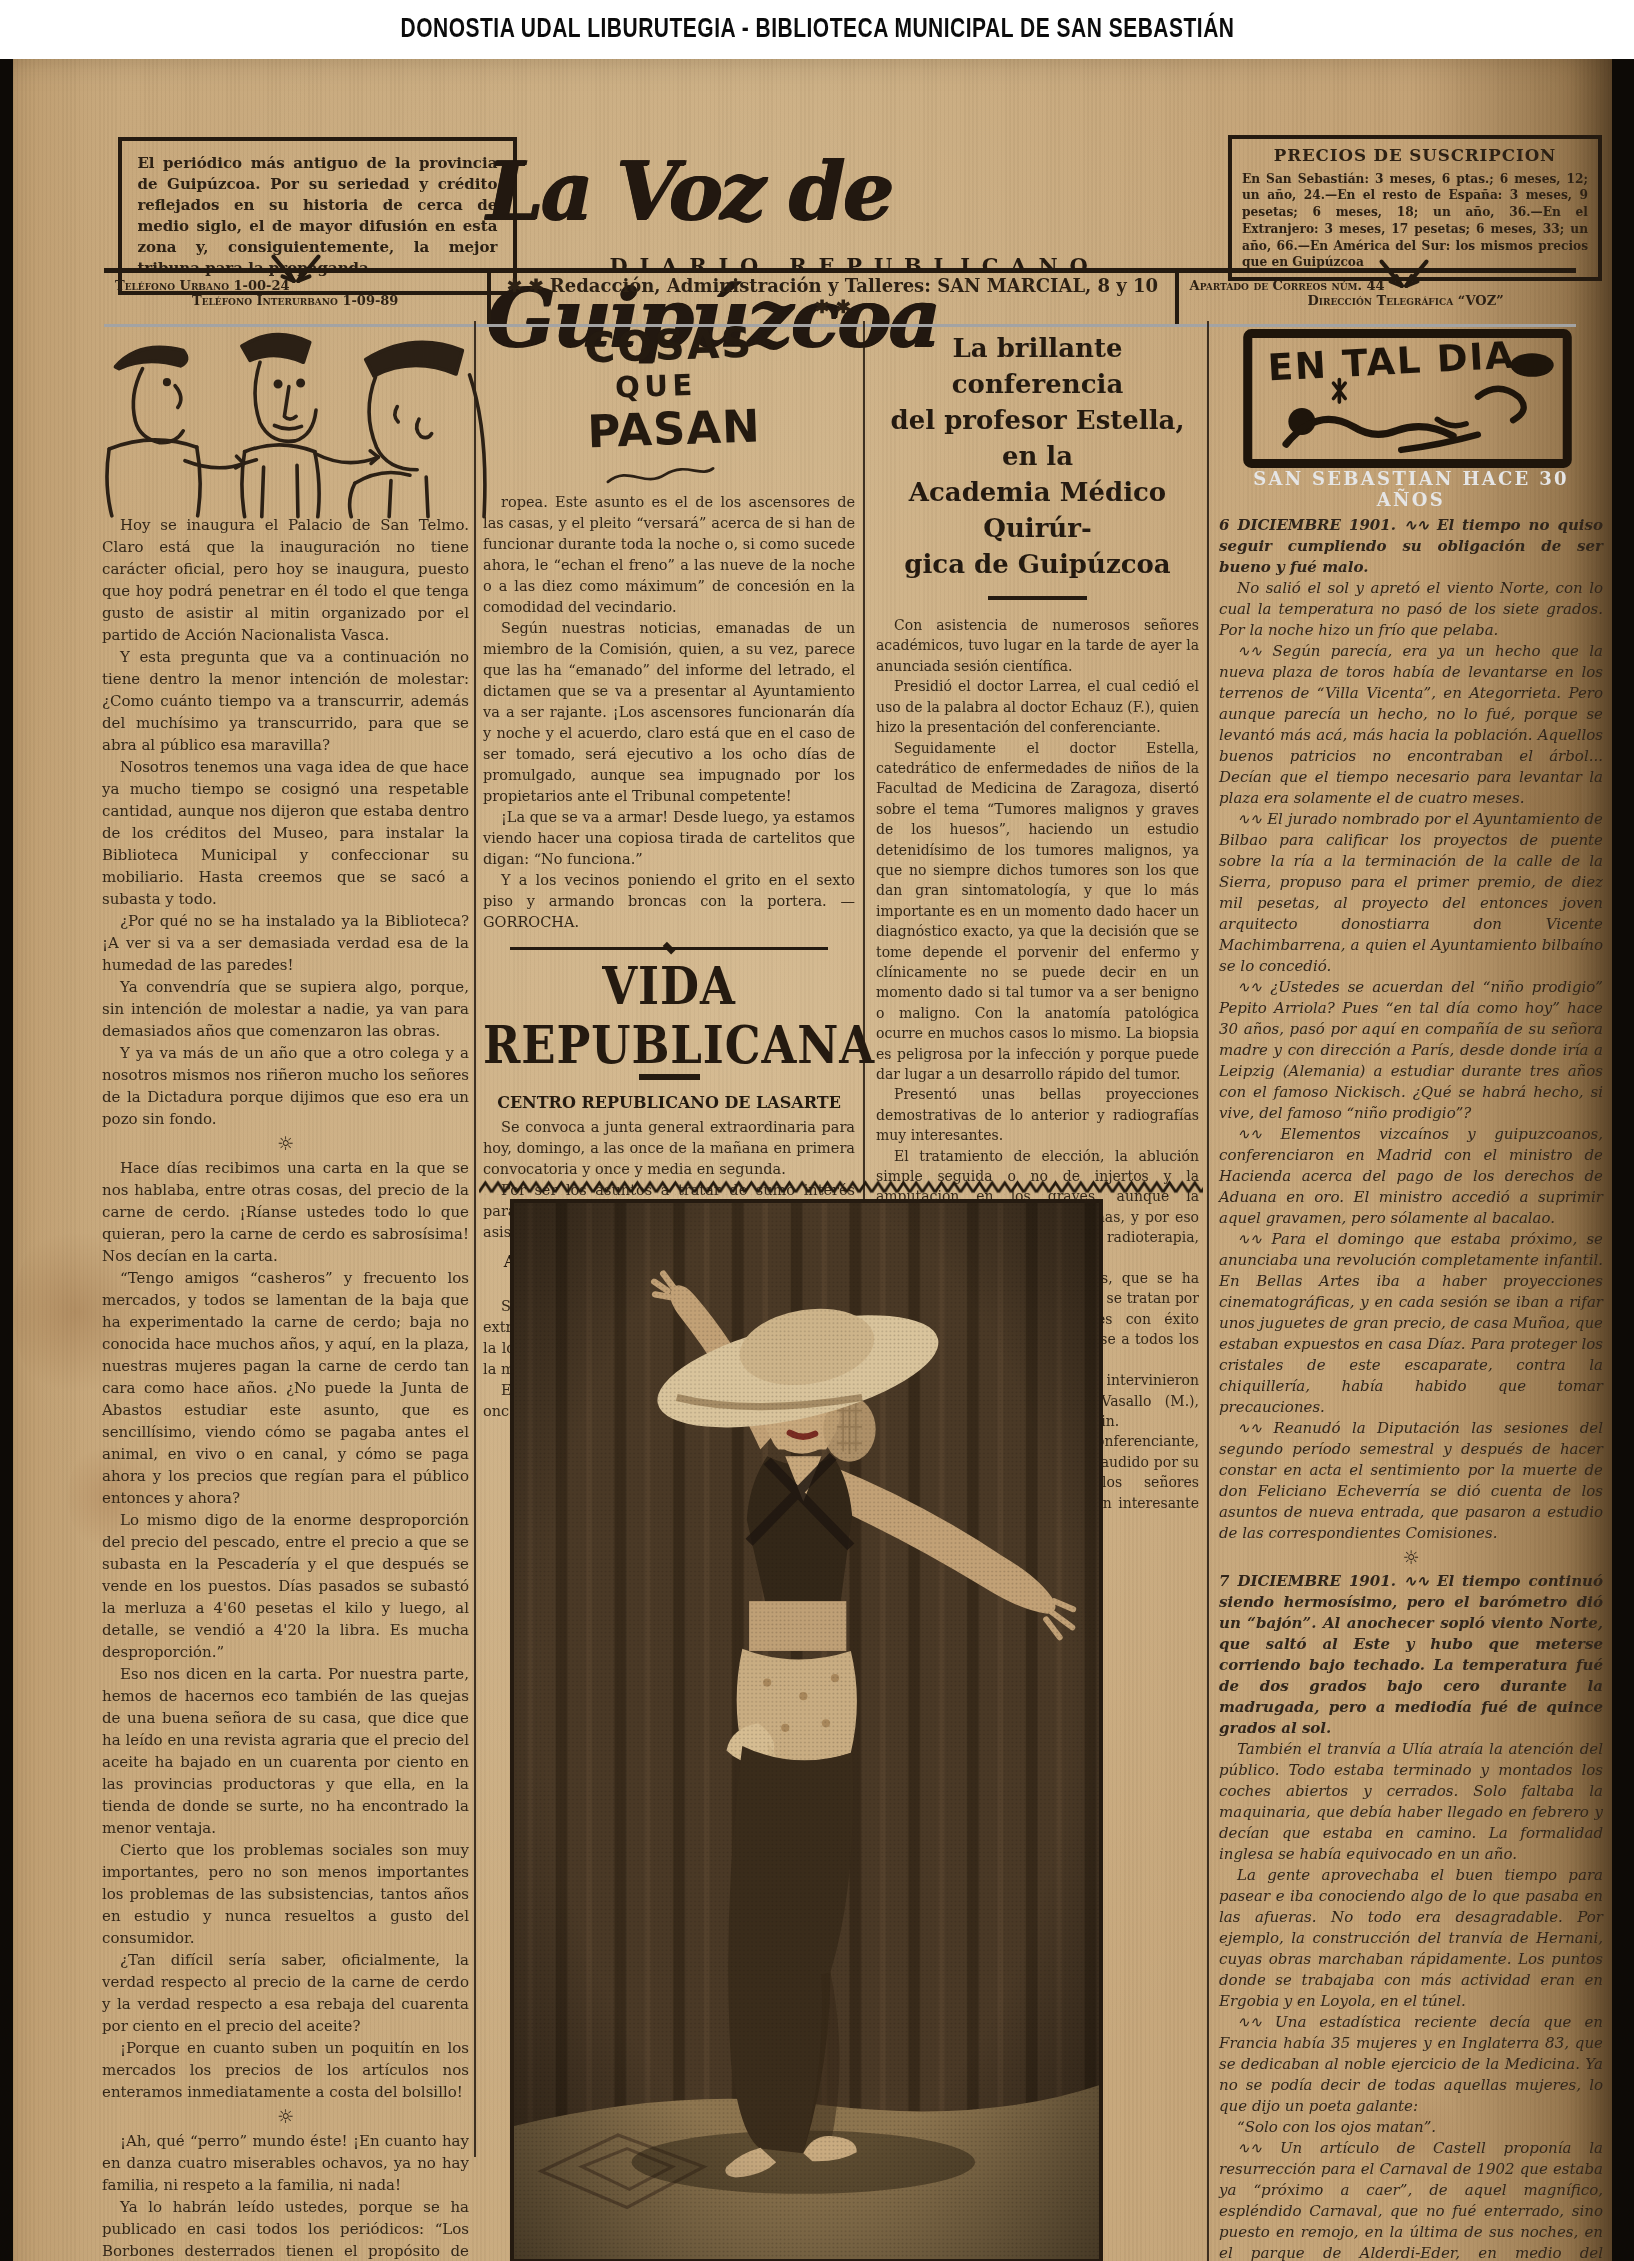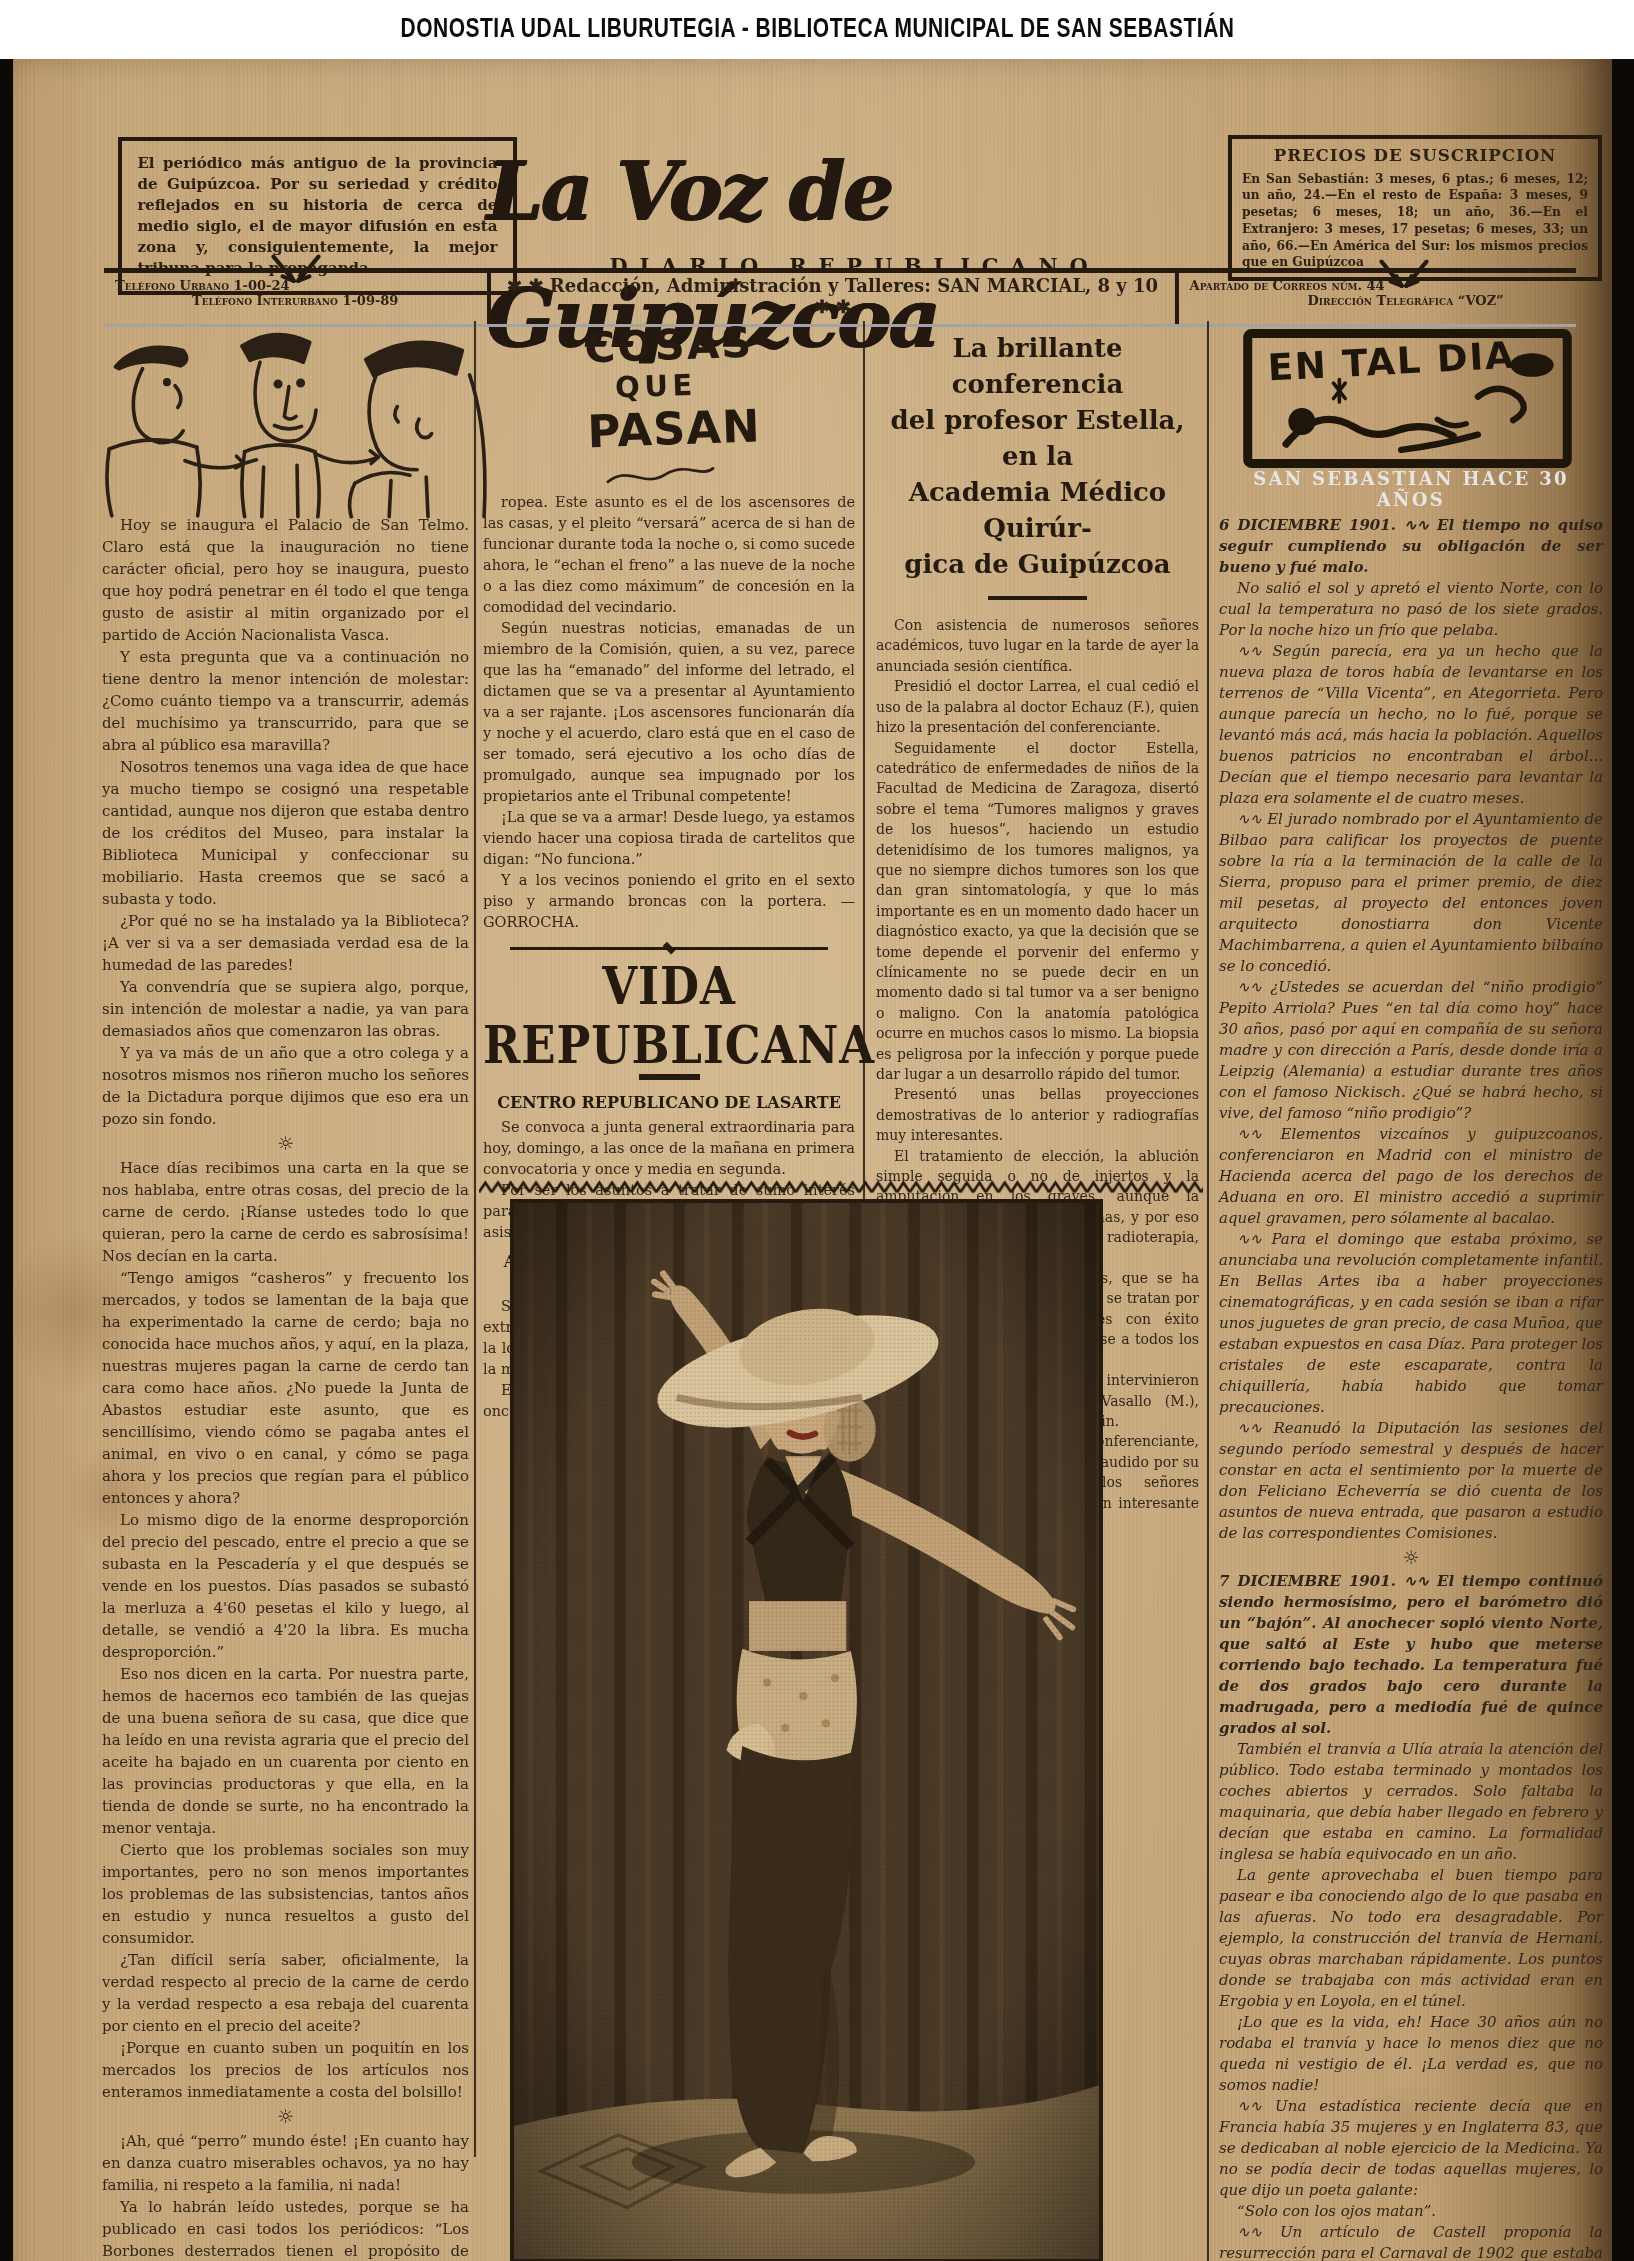--- a/index.html
+++ b/index.html
@@ -249,21 +249,20 @@
         <p>∿∿ Según parecía, era ya un hecho que la nueva plaza de toros había de levantarse en los terrenos de “Villa Vicenta”, en Ategorrieta. Pero aunque parecía un hecho, no lo fué, porque se levantó más acá, más hacia la población. Aquellos buenos patricios no encontraban el árbol... Decían que el tiempo necesario para levantar la plaza era solamente el de cuatro meses.</p>
         <p>∿∿ El jurado nombrado por el Ayuntamiento de Bilbao para calificar los proyectos de puente sobre la ría a la terminación de la calle de la Sierra, propuso para el primer premio, de diez mil pesetas, al proyecto del entonces joven arquitecto donostiarra don Vicente Machimbarrena, a quien el Ayuntamiento bilbaíno se lo concedió.</p>
         <p>∿∿ ¿Ustedes se acuerdan del “niño prodigio” Pepito Arriola? Pues “en tal día como hoy” hace 30 años, pasó por aquí en compañía de su señora madre y con dirección a París, desde donde iría a Leipzig (Alemania) a estudiar durante tres años con el famoso Nickisch. ¿Qué se habrá hecho, si vive, del famoso “niño prodigio”?</p>
         <p>∿∿ Elementos vizcaínos y guipuzcoanos, conferenciaron en Madrid con el ministro de Hacienda acerca del pago de los derechos de Aduana en oro. El ministro accedió a suprimir aquel gravamen, pero sólamente al bacalao.</p>
         <p>∿∿ Para el domingo que estaba próximo, se anunciaba una revolución completamente infantil. En Bellas Artes iba a haber proyecciones cinematográficas, y en cada sesión se iban a rifar unos juguetes de gran precio, de casa Muñoa, que estaban expuestos en casa Díaz. Para proteger los cristales de este escaparate, contra la chiquillería, había habido que tomar precauciones.</p>
         <p>∿∿ Reanudó la Diputación las sesiones del segundo período semestral y después de hacer constar en acta el sentimiento por la muerte de don Feliciano Echeverría se dió cuenta de los asuntos de nueva entrada, que pasaron a estudio de las correspondientes Comisiones.</p>
         <p class="orn">☼</p>
         <p class="day">7 DICIEMBRE 1901. ∿∿ El tiempo continuó siendo hermosísimo, pero el barómetro dió un “bajón”. Al anochecer sopló viento Norte, que saltó al Este y hubo que meterse corriendo bajo techado. La temperatura fué de dos grados bajo cero durante la madrugada, pero a mediodía fué de quince grados al sol.</p>
         <p>También el tranvía a Ulía atraía la atención del público. Todo estaba terminado y montados los coches abiertos y cerrados. Solo faltaba la maquinaria, que debía haber llegado en febrero y decían que estaba en camino. La formalidad inglesa se había equivocado en un año.</p>
         <p>La gente aprovechaba el buen tiempo para pasear e iba conociendo algo de lo que pasaba en las afueras. No todo era desagradable. Por ejemplo, la construcción del tranvía de Hernani, cuyas obras marchaban rápidamente. Los puntos donde se trabajaba con más actividad eran en Ergobia y en Loyola, en el túnel.</p>
-        <p>¡Lo que es la vida, eh! Hace 30 años aún no rodaba el tranvía y hace lo menos diez que no queda ni vestigio de él. ¡La verdad es, que no somos nadie!</p>
         <p>∿∿ Una estadística reciente decía que en Francia había 35 mujeres y en Inglaterra 83, que se dedicaban al noble ejercicio de la Medicina. Ya no se podía decir de todas aquellas mujeres, lo que dijo un poeta galante:</p>
         <p>“Solo con los ojos matan”.</p>
         <p>∿∿ Un artículo de Castell proponía la resurrección para el Carnaval de 1902 que estaba ya “próximo a caer”, de aquel magnífico, espléndido Carnaval, que no fué enterrado, sino puesto en remojo, en la última de sus noches, en el parque de Alderdi-Eder, en medio del chaparrón más formidable que se había conocido en San Sebastián.</p>
       </div>
   </div>
 
   <svg class="zigzag" viewBox="0 0 1600 32" preserveAspectRatio="none">
     <defs>
         <pattern id="zz" width="28" height="32" patternUnits="userSpaceOnUse">
       <path d="M0 27 L14 6 L28 27" fill="none" stroke="#241a0e" stroke-width="6"></path>

